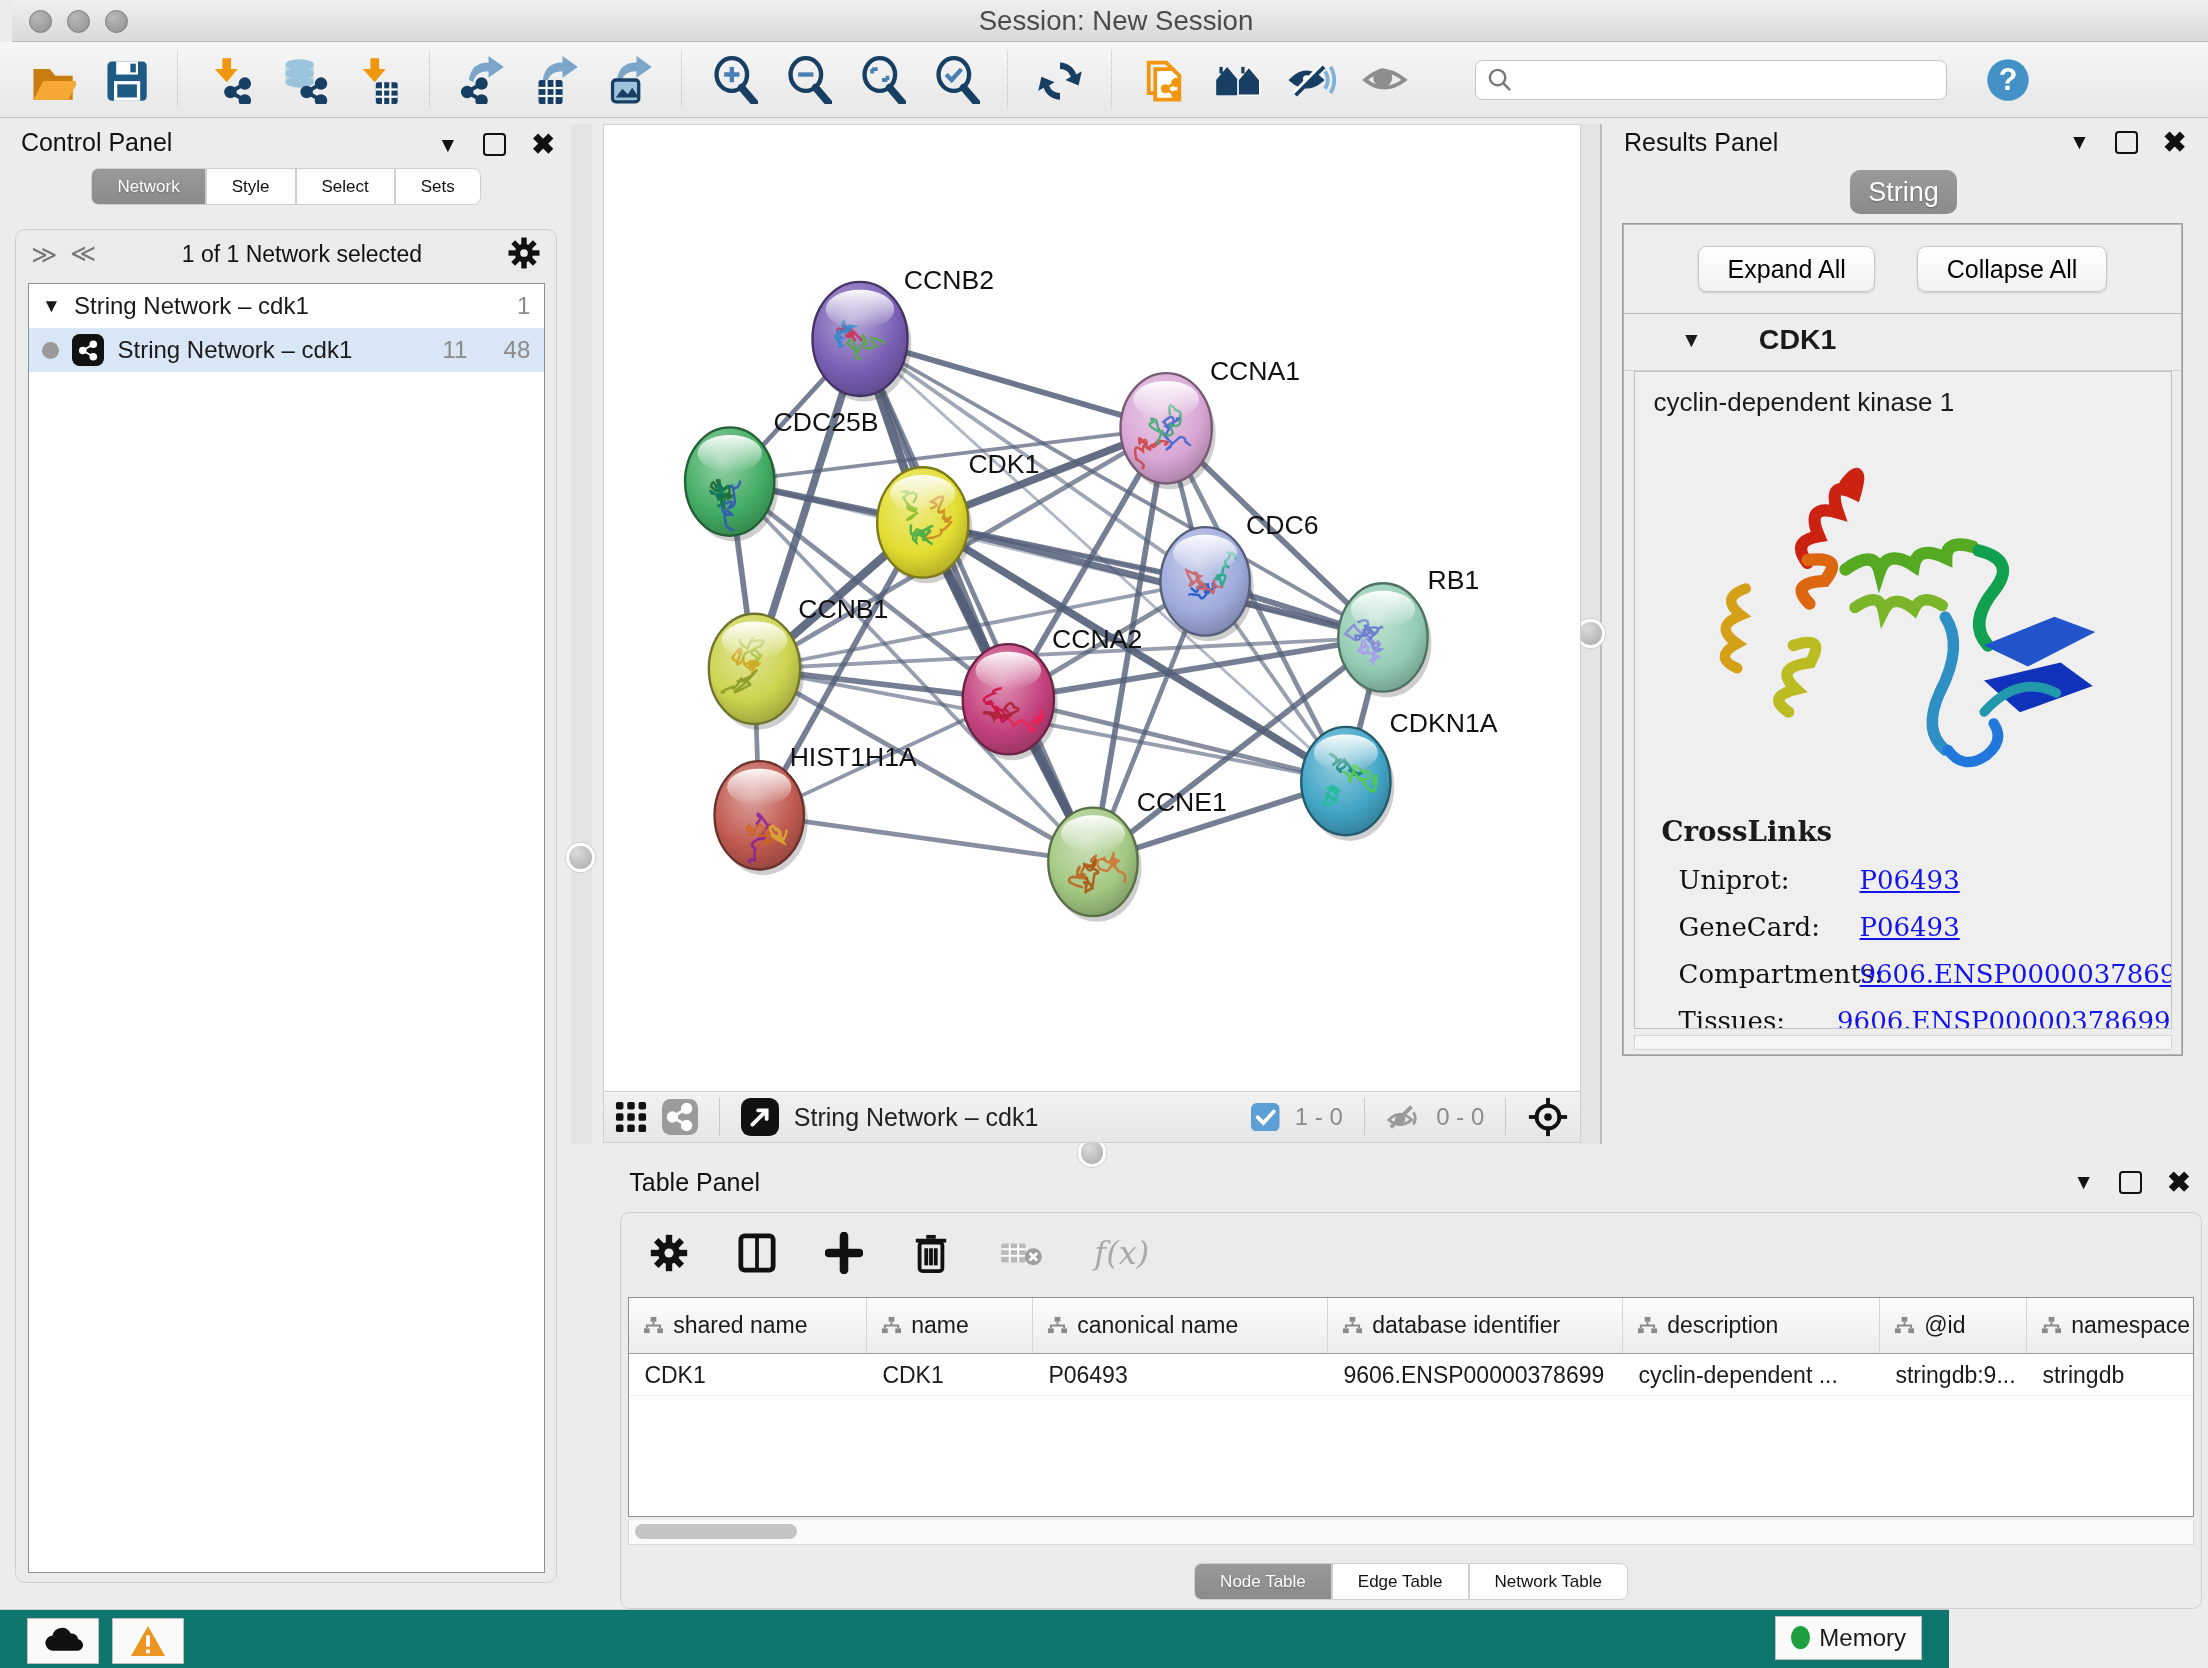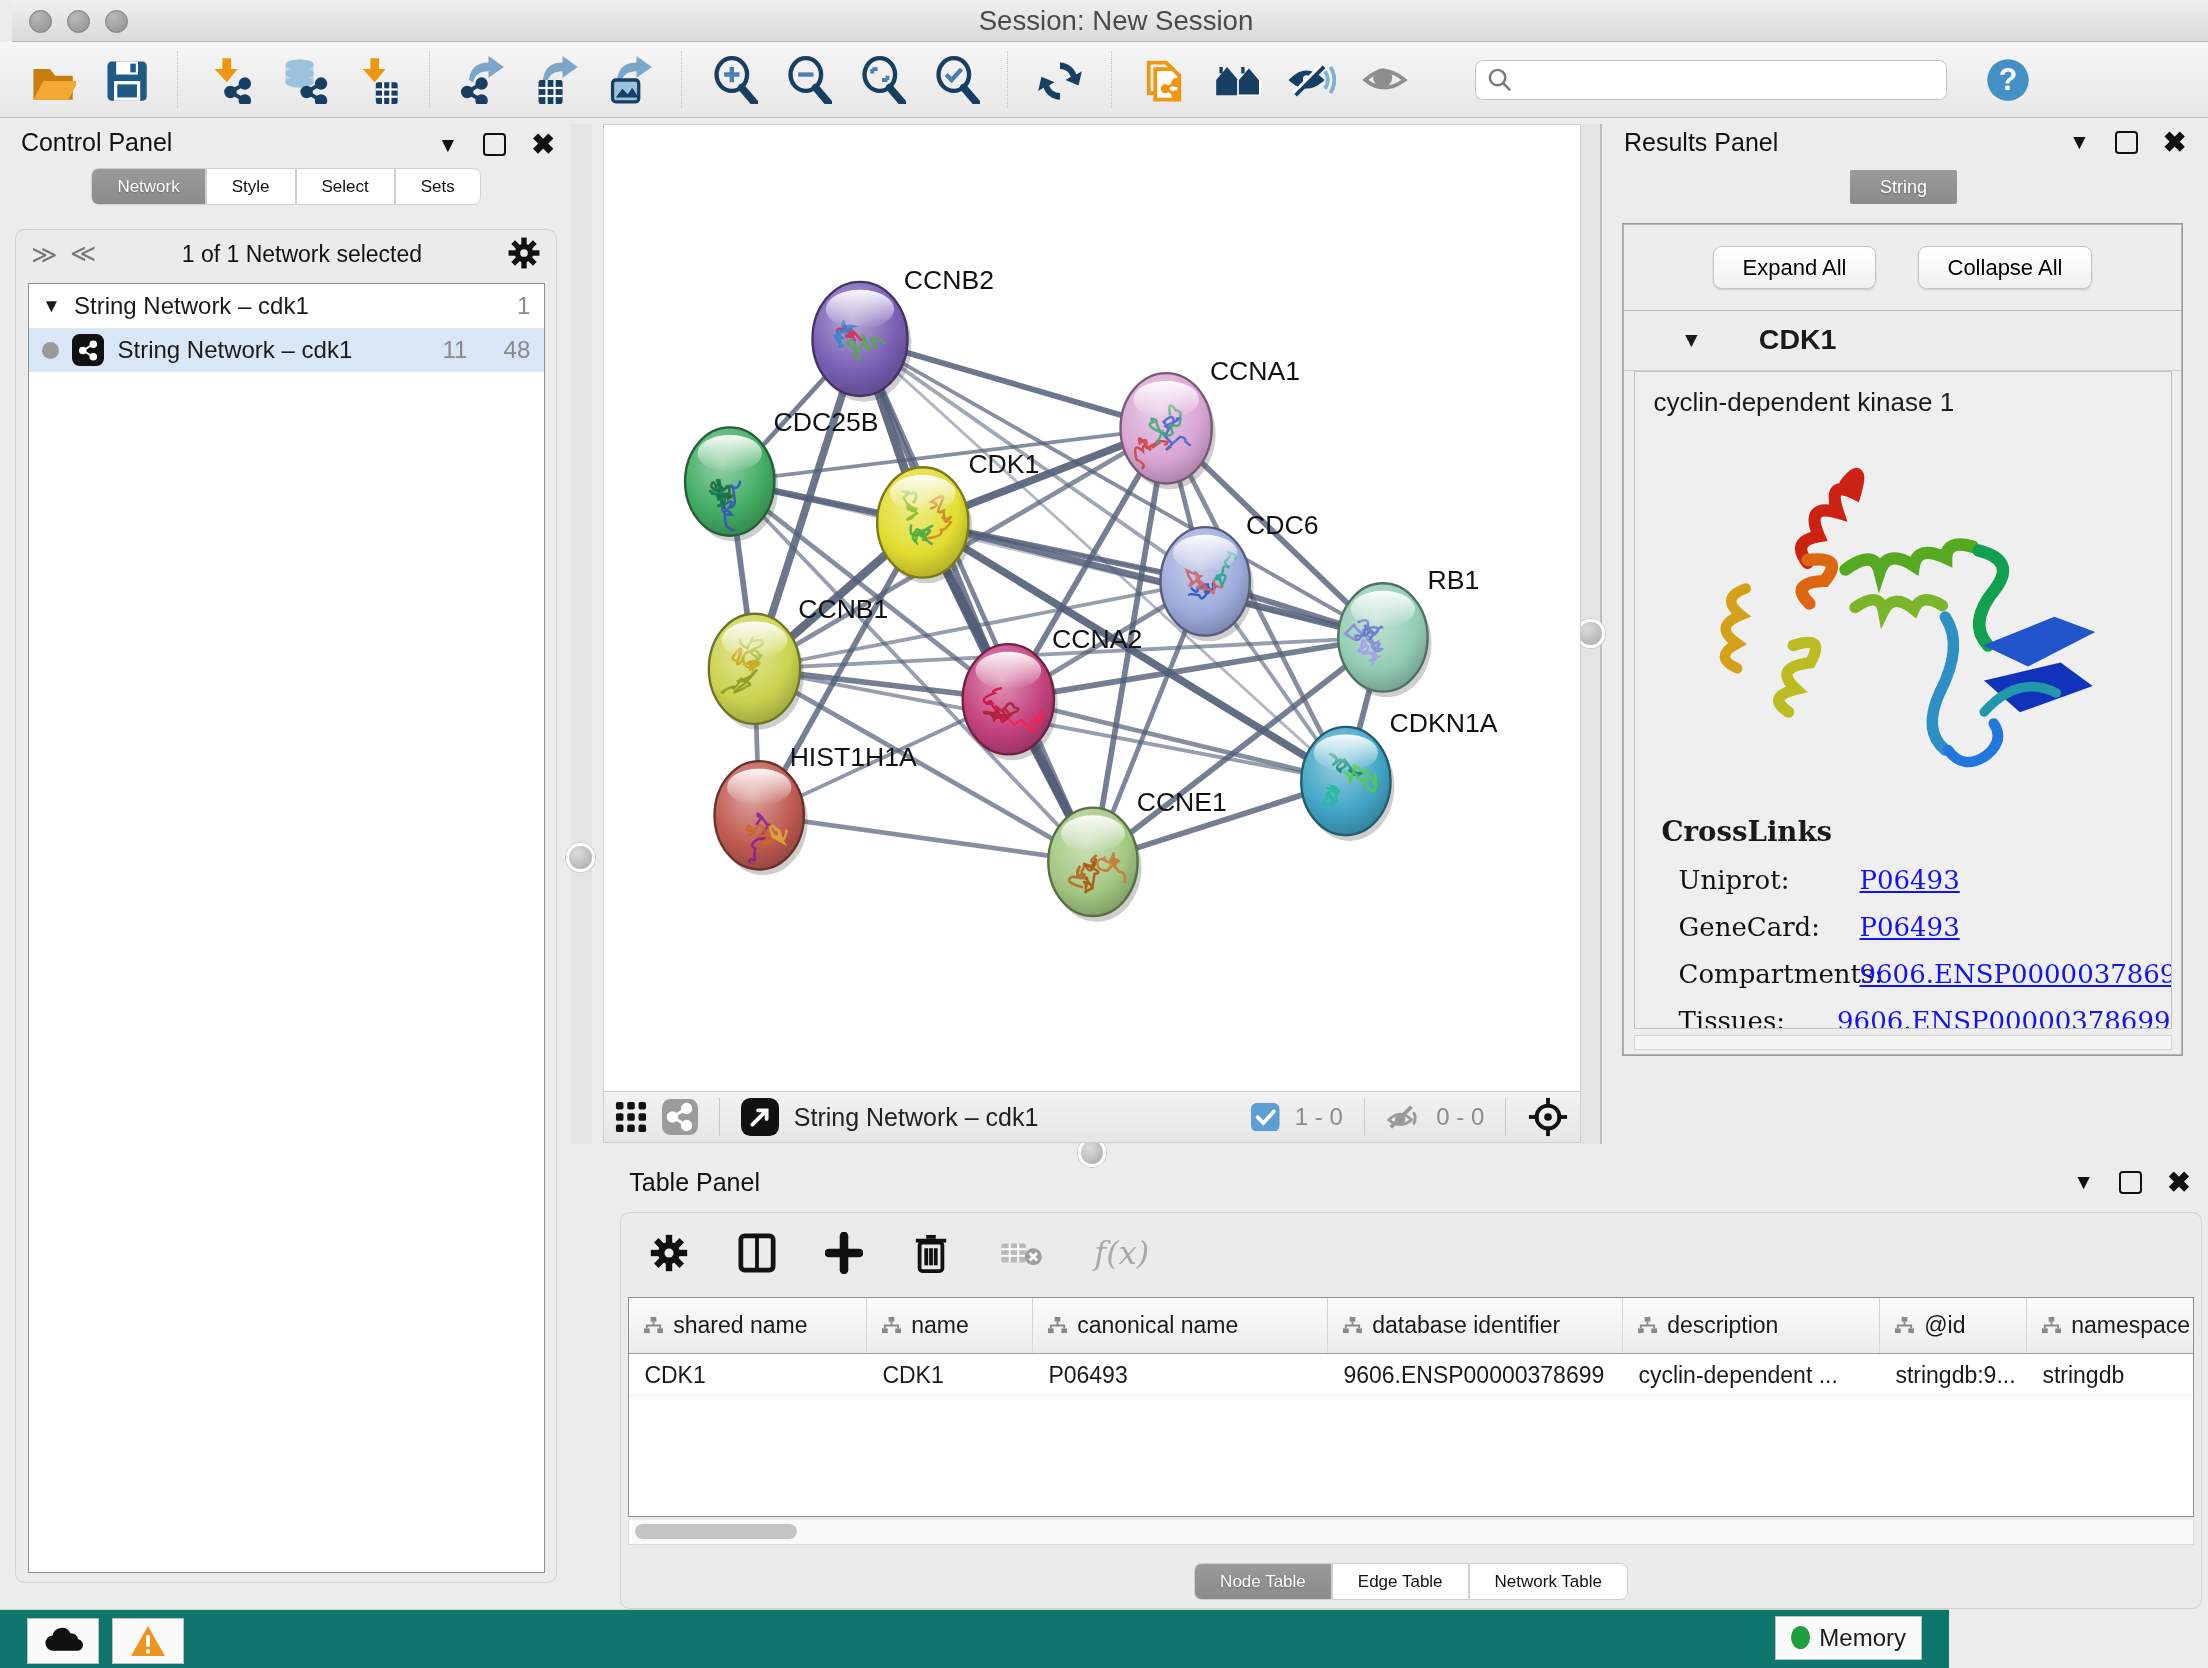--- a/index.html
+++ b/index.html
@@ -76,28 +76,28 @@
     background:linear-gradient(#f2f2f2,#e6e6e6); border:1px solid #cfcfcf; border-top:none;
     display:flex; align-items:center; padding:0 11.4px; gap:15px; }
   .netbar .nb-sep { width:0; height:38px; border-left:1px solid #c9c9c9; margin:0 5.7px; }
   .netbar .name { font-size:25px; color:#222; flex:1; }
   .netbar .cnt { font-size:24px; color:#8b8b8b; }
   .nb-ic { display:flex; align-items:center; justify-content:center; cursor:pointer; }
 
   
   .results-panel { position:absolute; left:1607px; top:124px; width:593px; height:1020px; }
   .rp-head { display:flex; justify-content:space-between; align-items:center; padding:3.8px 13.3px 0 17px; }
-  .rp-tab { margin:13.3px auto 0; width:107px; text-align:center; font-size:18px; color:#fff;
-    background:linear-gradient(#9a9a9a,#8b8b8b); border-radius:2px; padding:6.7px 0;
+  .rp-tab { margin:13.3px auto 0; width:107px; text-align:center; font-size:27px; color:#fff;
+    background:linear-gradient(#9a9a9a,#8b8b8b); border-radius:10px; padding:6.7px 0;
     text-shadow:0 1px 1.9px #666; }
   .rp-box { position:absolute; left:15px; right:17px; top:99px; bottom:88px;
     background:#ededed; border:1.9px solid #9c9c9c; }
   .rp-buttons { border:1.9px solid #b5b5b5; margin:0; padding:21px 0; display:flex; justify-content:center; gap:42px; }
   .btn { background:linear-gradient(#ffffff,#f1f1f1); border:1px solid #c4c4c4; border-radius:8.6px;
-    font-size:22px; padding:7.6px 28.5px; cursor:pointer; box-shadow:0 1px 1.9px rgba(0,0,0,.15); }
+    font-size:25px; padding:7.6px 28.5px; cursor:pointer; box-shadow:0 1px 1.9px rgba(0,0,0,.15); }
   .rp-section { border:1.9px solid #b5b5b5; border-top:none; position:absolute; left:0; right:0; top:86px; bottom:0; }
   .rp-gene-row { display:flex; align-items:center; gap:57px; padding:13.3px 0 13.3px 57px;
     border-bottom:1px solid #cfcfcf; }
   .rp-gene-row .gname { font-size:28.5px; font-weight:bold; }
   .rp-inner { position:absolute; left:9.5px; right:9.5px; top:61px; bottom:25px;
     border:1px solid #c2c2c2; background:#efefef; overflow:hidden; }
   .rp-desc { font-size:26px; padding:15px 0 5.7px 19px; }
   .rp-protein { display:block; margin:3.8px auto 0; }
   .crosslinks { font-family:"DejaVu Serif", serif; padding:7.6px 0 0 27px; }
   .crosslinks .clt { font-size:27.6px; font-weight:bold; }

